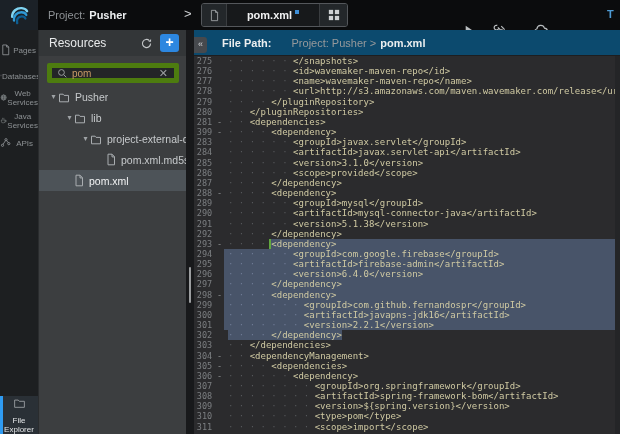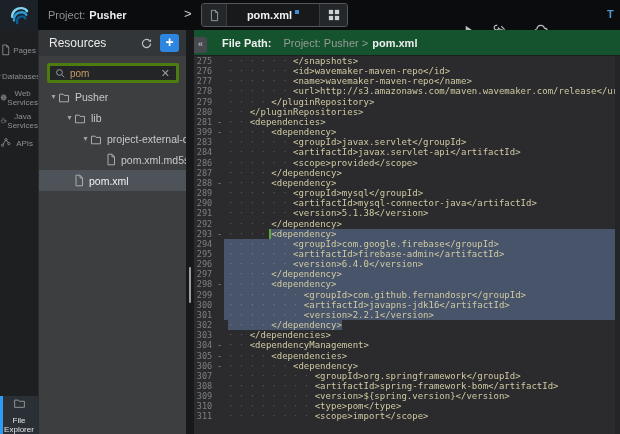--- a/index.html
+++ b/index.html
@@ -41,43 +41,43 @@
 
   
   .panel{position:absolute;left:38px;top:30px;width:148px;height:404px;background:#3c3e40;border-left:1px solid #2a2c2e;}
   .panel-head{position:absolute;left:0;top:0;width:148px;height:26px;background:#333638;
               display:flex;align-items:center;}
   .panel-title{font-size:12px;color:#e8eaeb;margin-left:10px;flex:1;}
   .refresh-btn{width:16px;height:16px;display:flex;align-items:center;justify-content:center;cursor:pointer;margin-right:6px;}
   .plus-btn{width:19px;height:18px;background:#2d87e0;border-radius:3px;color:#fff;font-size:14px;
             line-height:16px;text-align:center;cursor:pointer;margin-right:8px;font-weight:bold;}
   .searchbox{position:absolute;left:8px;top:33px;width:132px;height:20px;background:#232527;
-             border:3px solid #4d7c0f;border-radius:2px;display:flex;align-items:center;}
+             border:5px solid #4d7c0f;border-radius:2px;display:flex;align-items:center;}
   .searchbox .q{flex:1;font-size:10px;color:#c99a66;margin-left:4px;}
   .clear-x{font-size:11px;color:#9b9ea1;margin-right:6px;cursor:pointer;}
   .tree{position:absolute;left:0;top:56px;width:148px;}
   .trow{height:21px;display:flex;align-items:center;font-size:10.5px;color:#c7cacc;
         white-space:nowrap;overflow:hidden;cursor:pointer;}
   .trow.sel{background:#4d5358;color:#f2f3f4;}
   .trow .caret{width:9px;font-size:8px;color:#9fa3a6;text-align:center;flex:none;}
   .trow .ticon{flex:none;margin-right:5px;display:flex;align-items:center;}
   .trow .tlabel{overflow:hidden;text-overflow:clip;}
 
   
   .split{position:absolute;left:186px;top:30px;width:8px;height:404px;background:#18191b;cursor:col-resize;}
   .grip{position:absolute;left:2.5px;top:237px;width:2.5px;height:36px;background:#9c9ea0;border-radius:1px;}
   .collapse-btn{position:absolute;left:194px;top:37px;width:13px;height:16px;background:#46494d;
                 border-radius:0 3px 3px 0;color:#d0d3d5;font-size:9px;line-height:15px;text-align:center;cursor:pointer;z-index:5;}
 
   
   .editor{position:absolute;left:194px;top:30px;width:426px;height:404px;background:#2b2b2d;}
-  .ed-head{position:absolute;left:0;top:0;width:426px;height:26px;background:#14532d;
+  .ed-head{position:absolute;left:0;top:0;width:426px;height:26px;background:#0c4a6e;
            border-bottom:1px solid #1d1e20;display:flex;align-items:center;font-size:11px;}
   .ed-head .fp{font-weight:bold;color:#eceeef;margin-left:28px;}
-  .ed-head .mid{color:#97999b;margin-left:12px;}
+  .ed-head .mid{color:#97999b;margin-left:20px;}
   .ed-head .fn{font-weight:bold;color:#eceeef;margin-left:4px;}
   .code-area{position:absolute;left:0;top:26px;width:426px;height:378px;overflow:hidden;
              font-family:"DejaVu Sans Mono",monospace;font-size:9px;}
   .crow{height:10.16px;display:flex;line-height:10.16px;white-space:pre;}
   .gut{flex:none;width:30px;display:flex;}
   .gut .num{width:21px;text-align:center;color:#7c7f82;font-size:8.5px;}
   .gut .fold{width:9px;text-align:center;color:#8b8e90;font-size:8.5px;}
   .cl{flex:1;color:#d0caa3;padding-left:4px;overflow:hidden;}
   .ws{color:#55575a;}
   .selfull{background:#485469;}
@@ -294,20 +294,21 @@
         <div class="crow"><span class="gut"><span class="num">275</span><span class="fold"></span></span><span class="cl"><span class="ws">· · · · · · </span>&lt;/snapshots&gt;</span></div>
         <div class="crow"><span class="gut"><span class="num">276</span><span class="fold"></span></span><span class="cl"><span class="ws">· · · · · · </span>&lt;id&gt;wavemaker-maven-repo&lt;/id&gt;</span></div>
         <div class="crow"><span class="gut"><span class="num">277</span><span class="fold"></span></span><span class="cl"><span class="ws">· · · · · · </span>&lt;name&gt;wavemaker-maven-repo&lt;/name&gt;</span></div>
         <div class="crow"><span class="gut"><span class="num">278</span><span class="fold"></span></span><span class="cl"><span class="ws">· · · · · · </span>&lt;url&gt;http://s3.amazonaws.com/maven.wavemaker.com/release&lt;/url&gt;</span></div>
         <div class="crow"><span class="gut"><span class="num">279</span><span class="fold"></span></span><span class="cl"><span class="ws">· · · · </span>&lt;/pluginRepository&gt;</span></div>
         <div class="crow"><span class="gut"><span class="num">280</span><span class="fold"></span></span><span class="cl"><span class="ws">· · </span>&lt;/pluginRepositories&gt;</span></div>
         <div class="crow"><span class="gut"><span class="num">281</span><span class="fold">-</span></span><span class="cl"><span class="ws">· · </span>&lt;dependencies&gt;</span></div>
         <div class="crow"><span class="gut"><span class="num">399</span><span class="fold">-</span></span><span class="cl"><span class="ws">· · · · </span>&lt;dependency&gt;</span></div>
         <div class="crow"><span class="gut"><span class="num">283</span><span class="fold"></span></span><span class="cl"><span class="ws">· · · · · · </span>&lt;groupId&gt;javax.servlet&lt;/groupId&gt;</span></div>
         <div class="crow"><span class="gut"><span class="num">284</span><span class="fold"></span></span><span class="cl"><span class="ws">· · · · · · </span>&lt;artifactId&gt;javax.servlet-api&lt;/artifactId&gt;</span></div>
+        <div class="crow"><span class="gut"><span class="num">285</span><span class="fold"></span></span><span class="cl"><span class="ws">· · · · · · </span>&lt;version&gt;3.1.0&lt;/version&gt;</span></div>
         <div class="crow"><span class="gut"><span class="num">286</span><span class="fold"></span></span><span class="cl"><span class="ws">· · · · · · </span>&lt;scope&gt;provided&lt;/scope&gt;</span></div>
         <div class="crow"><span class="gut"><span class="num">287</span><span class="fold"></span></span><span class="cl"><span class="ws">· · · · </span>&lt;/dependency&gt;</span></div>
         <div class="crow"><span class="gut"><span class="num">288</span><span class="fold">-</span></span><span class="cl"><span class="ws">· · · · </span>&lt;dependency&gt;</span></div>
         <div class="crow"><span class="gut"><span class="num">289</span><span class="fold"></span></span><span class="cl"><span class="ws">· · · · · · </span>&lt;groupId&gt;mysql&lt;/groupId&gt;</span></div>
         <div class="crow"><span class="gut"><span class="num">290</span><span class="fold"></span></span><span class="cl"><span class="ws">· · · · · · </span>&lt;artifactId&gt;mysql-connector-java&lt;/artifactId&gt;</span></div>
         <div class="crow"><span class="gut"><span class="num">291</span><span class="fold"></span></span><span class="cl"><span class="ws">· · · · · · </span>&lt;version&gt;5.1.38&lt;/version&gt;</span></div>
         <div class="crow"><span class="gut"><span class="num">292</span><span class="fold"></span></span><span class="cl"><span class="ws">· · · · </span>&lt;/dependency&gt;</span></div>
         <div class="crow"><span class="gut"><span class="num">293</span><span class="fold">-</span></span><span class="cl flexrow"><span class="ws">· · · · </span><span class="selcur">&lt;dependency&gt;</span></span></div>
         <div class="crow"><span class="gut"><span class="num">294</span><span class="fold"></span></span><span class="cl selfull"><span class="ws">· · · · · · </span>&lt;groupId&gt;com.google.firebase&lt;/groupId&gt;</span></div>
         <div class="crow"><span class="gut"><span class="num">295</span><span class="fold"></span></span><span class="cl selfull"><span class="ws">· · · · · · </span>&lt;artifactId&gt;firebase-admin&lt;/artifactId&gt;</span></div>

